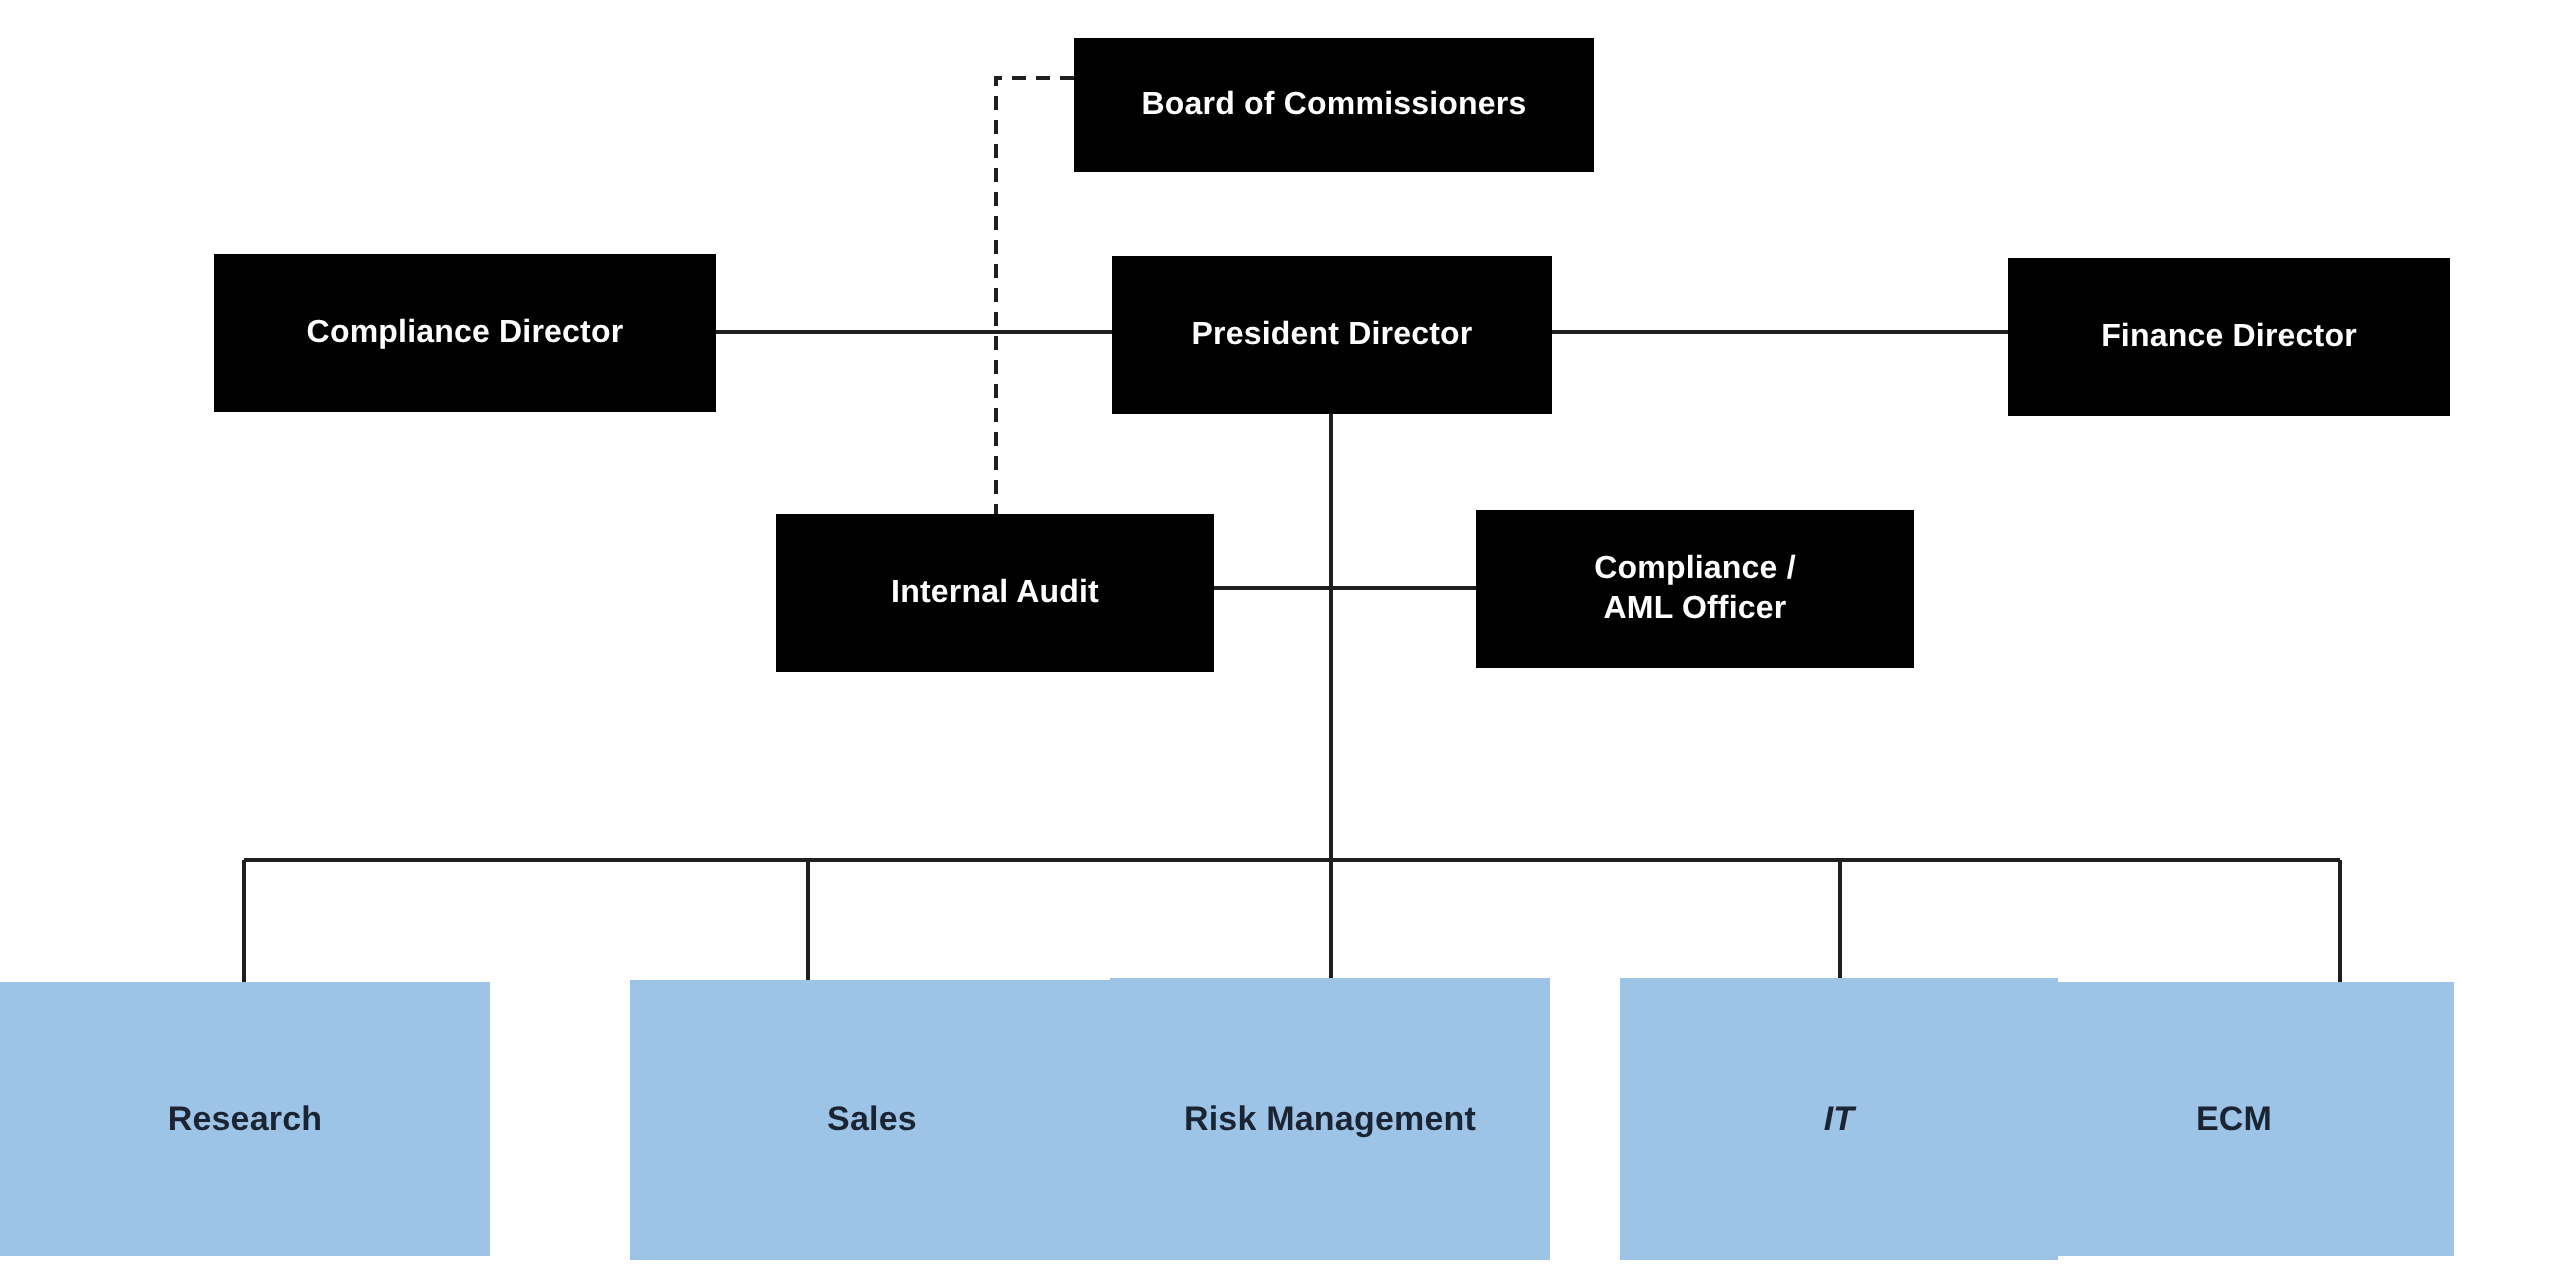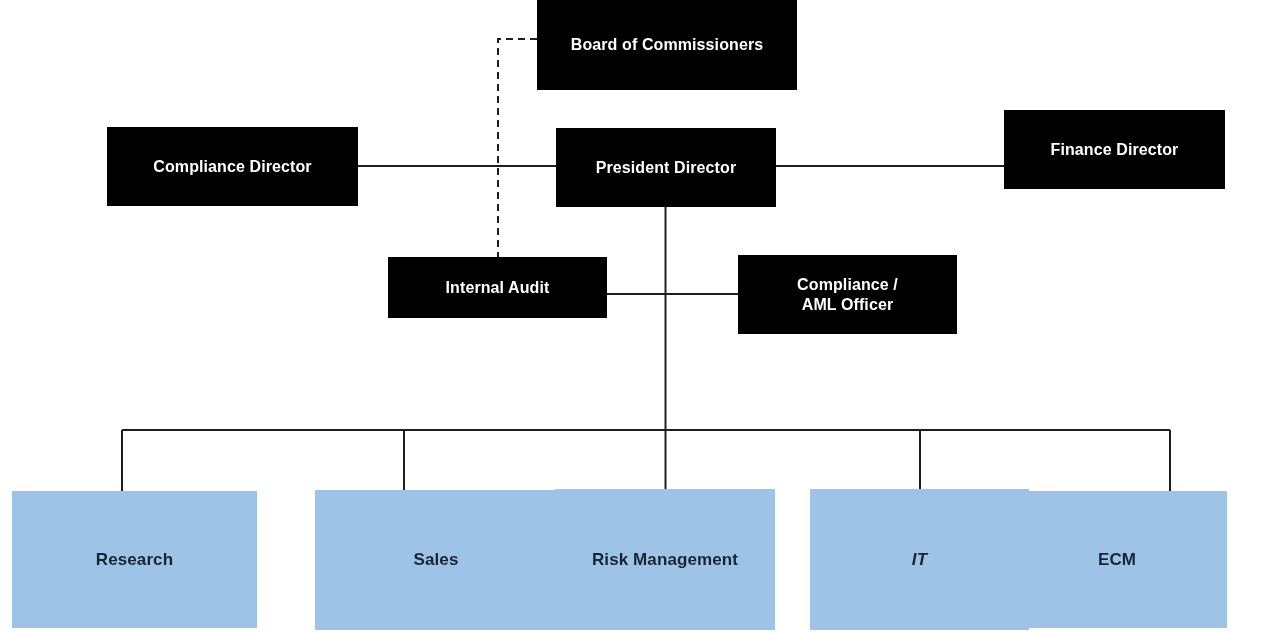--- a/index.html
+++ b/index.html
@@ -75,43 +75,43 @@
 
     <line x1="122" y1="430" x2="1170" y2="430"></line>
 
     <line x1="122" y1="430" x2="122" y2="491"></line>
     <line x1="404" y1="430" x2="404" y2="490"></line>
     <line x1="665.5" y1="430" x2="665.5" y2="489"></line>
     <line x1="920" y1="430" x2="920" y2="489"></line>
     <line x1="1170" y1="430" x2="1170" y2="491"></line>
   </svg>
 
-  <div class="node node-dark" style="left:537px; top:0; width:260px; height:90px;">
+  <div class="node node-dark" style="left:537px; top:19px; width:260px; height:67px;">
     <span>Board of Commissioners</span>
   </div>
 
   <div class="node node-dark" style="left:107px; top:127px; width:251px; height:79px;">
     <span>Compliance Director</span>
   </div>
   <div class="node node-dark" style="left:556px; top:128px; width:220px; height:79px;">
     <span>President Director</span>
   </div>
-  <div class="node node-dark" style="left:1004px; top:110px; width:221px; height:79px;">
+  <div class="node node-dark" style="left:1004px; top:129px; width:221px; height:79px;">
     <span>Finance Director</span>
   </div>
 
-  <div class="node node-dark" style="left:388px; top:257px; width:219px; height:61px;">
+  <div class="node node-dark" style="left:388px; top:257px; width:219px; height:79px;">
     <span>Internal Audit</span>
   </div>
   <div class="node node-dark" style="left:738px; top:255px; width:219px; height:79px;">
     <span>Compliance /
 AML Officer</span>
   </div>
 
-  <div class="node node-blue" style="left:12px; top:491px; width:245px; height:137px;">
+  <div class="node node-blue" style="left:0px; top:491px; width:245px; height:137px;">
     <span>Research</span>
   </div>
   <div class="node node-blue" style="left:283px; top:490px; width:242px; height:140px;margin-left:32px;">
     <span>Sales</span>
   </div>
   <div class="node node-blue" style="left:555px; top:489px; width:220px; height:141px;">
     <span>Risk Management</span>
   </div>
   <div class="node node-blue" style="left:810px; top:489px; width:219px; height:141px;font-style:italic;">
     <span>IT</span>

